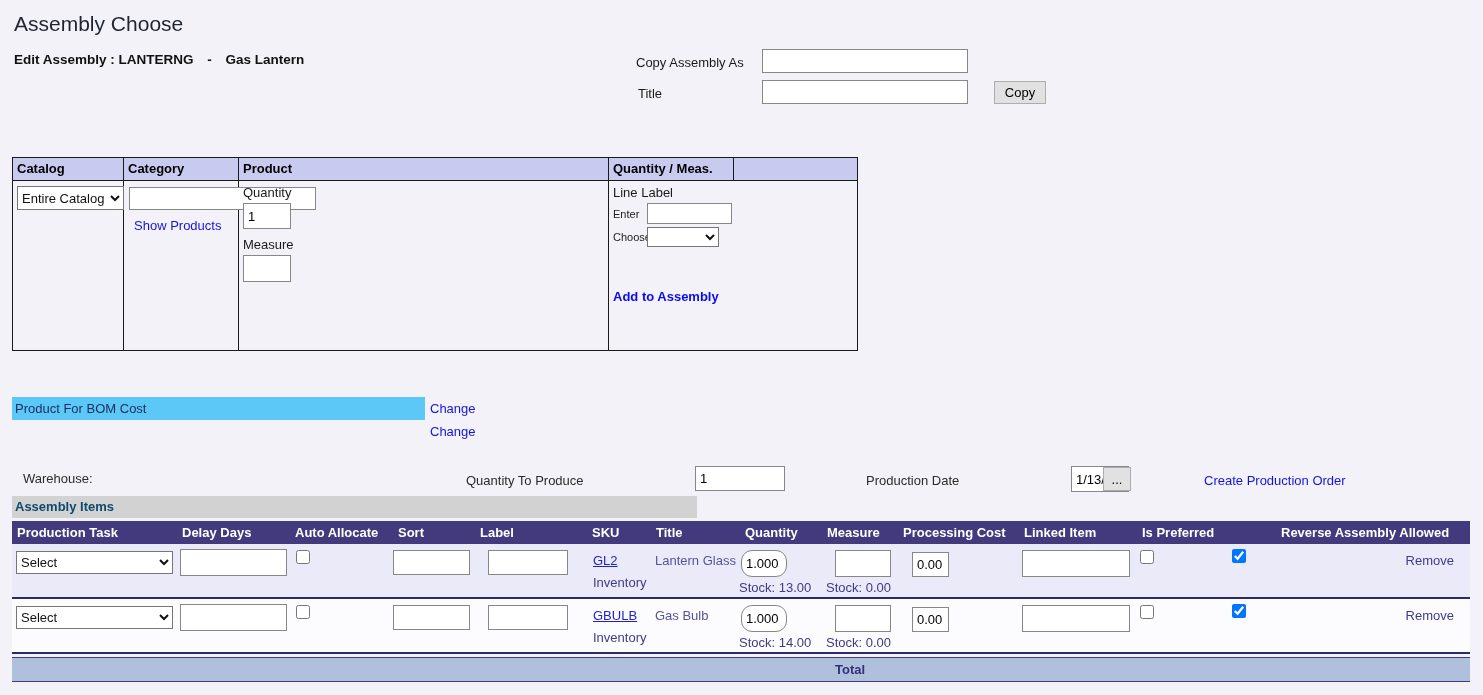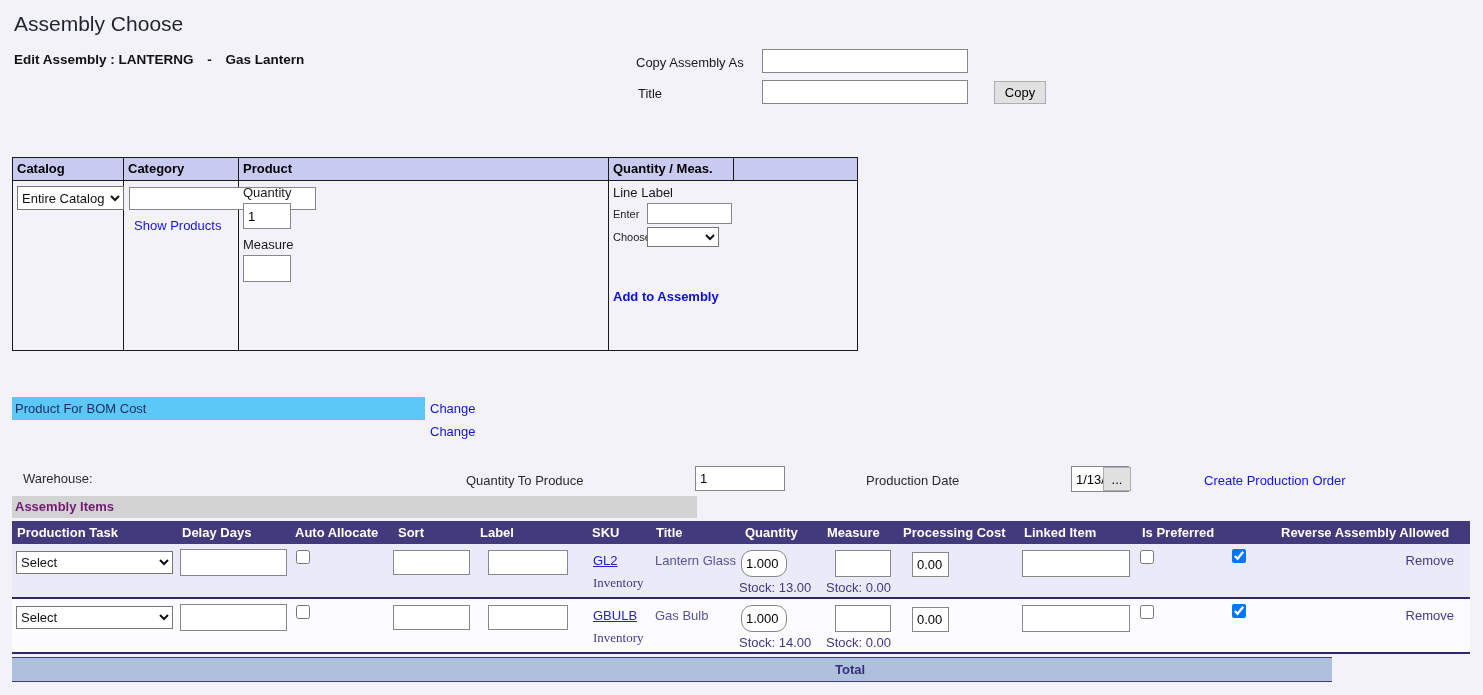--- a/index.html
+++ b/index.html
@@ -19,45 +19,45 @@
   .picker .h{background:#c9caf0;font-weight:bold;color:#000;border-right:1px solid #1a1a1a;border-bottom:1px solid #1a1a1a;padding:3px 4px;box-sizing:border-box;}
   .picker .h:nth-child(5){border-right:none;}
   .picker .b{border-right:1px solid #1a1a1a;padding:4px;box-sizing:border-box;position:relative;}
   .picker .b:last-child{border-right:none;}
   .mini-label{font-size:11px;color:#222;}
   .llrow{display:flex;align-items:center;margin-top:3px;}
   .llrow .mini-label{width:34px;flex:0 0 34px;}
   
   .bom-label{background:#5bc8f7;color:#1c2c5e;line-height:23px;padding-left:3px;width:410px;height:23px;}
   
-  .gray-bar{left:12px;top:496px;width:685px;height:22px;background:#d2d2d2;font-weight:bold;color:#701a75;line-height:22px;padding-left:3px;box-sizing:border-box;}
+  .gray-bar{left:12px;top:496px;width:685px;height:22px;background:#d2d2d2;font-weight:bold;color:#0c4a6e;line-height:22px;padding-left:3px;box-sizing:border-box;}
   .phead{left:12px;top:521px;width:1458px;height:23px;background:#433a7d;color:#fff;font-weight:bold;}
   .phead span{position:absolute;top:4px;white-space:nowrap;}
   .arow{left:12px;width:1458px;height:55px;border-bottom:2px solid #2c2a6a;box-sizing:border-box;}
   .arow.r0{top:544px;background:#eaeaf8;}
   .arow.r1{top:599px;background:#fcfcfe;}
   .arow .cell{position:absolute;}
   .c-task{left:4px;top:7px;}   .c-task select{width:157px;height:23px;}
   .c-delay{left:168px;top:5px;} .c-delay input{width:107px;height:27px;}
   .c-auto{left:284px;top:6px;}
   .c-sort{left:381px;top:6px;}  .c-sort input{width:77px;height:25px;}
   .c-lbl{left:476px;top:6px;}   .c-lbl input{width:80px;height:25px;}
   .c-sku{left:581px;top:9px;}   .c-sku a{color:#2222cc;}
-  .c-inv{left:581px;top:31px;font-family:Liberation Serif, serif;}
+  .c-inv{left:581px;top:31px;}
   .c-title{left:643px;top:9px;color:#55549a;}
   .c-qty{left:729px;top:6px;}   .c-qty input{width:46px;height:27px;border-radius:11px;}
   .c-qtystock{left:727px;top:36px;color:#3f3a85;}
   .c-meas{left:823px;top:6px;}  .c-meas input{width:56px;height:27px;}
   .c-measstock{left:814px;top:36px;color:#3f3a85;}
   .c-cost{left:900px;top:8px;}  .c-cost input{width:37px;height:25px;}
   .c-linked{left:1010px;top:6px;} .c-linked input{width:108px;height:27px;}
   .c-pref{left:1128px;top:6px;}
   .c-rev{left:1220px;top:5px;}
   .c-remove{right:16px;top:9px;}
-  .total-bar{left:12px;top:657px;width:1320px;height:25px;background:#aec0dc;border-top:1px solid #433a7d;border-bottom:1px solid #433a7d;box-sizing:border-box;}
+  .total-bar{left:12px;top:657px;width:1458px;height:25px;background:#aec0dc;border-top:1px solid #433a7d;border-bottom:1px solid #433a7d;box-sizing:border-box;}
   .total-bar span{position:absolute;left:823px;top:4px;font-weight:bold;color:#353178;}
 </style>
 </head>
 <body>
 
 <div class="page">
 
   <div class="abs page-title" style="left:14px;top:12px;">Assembly Choose</div>
   <div class="abs subtitle" style="left:14px;top:52px;">
     <span>Edit Assembly : LANTERNG</span>

